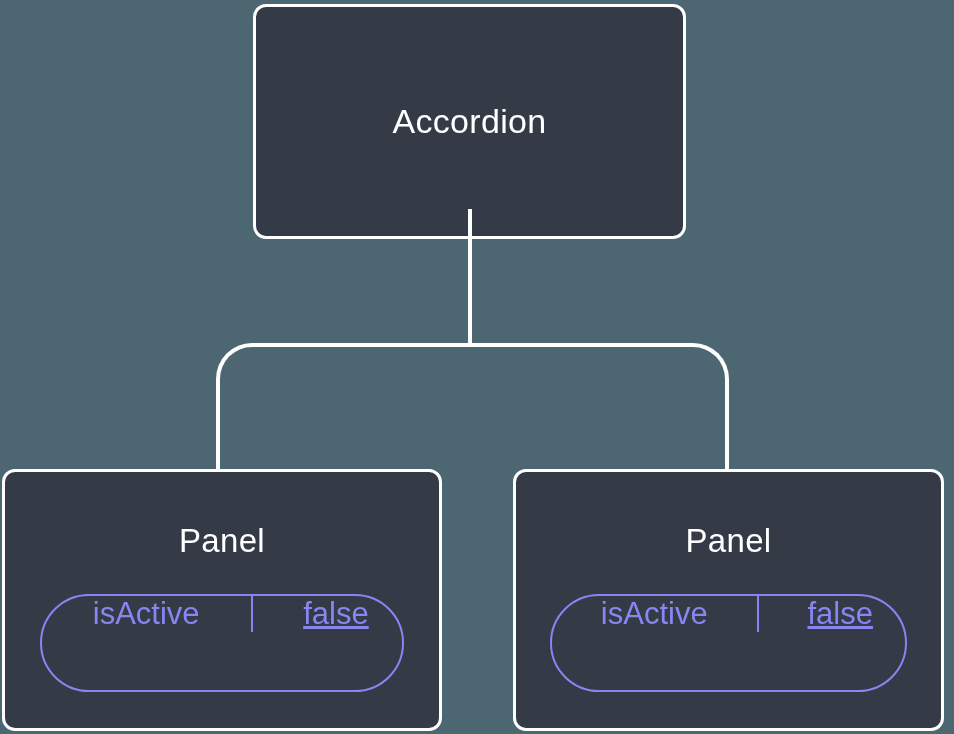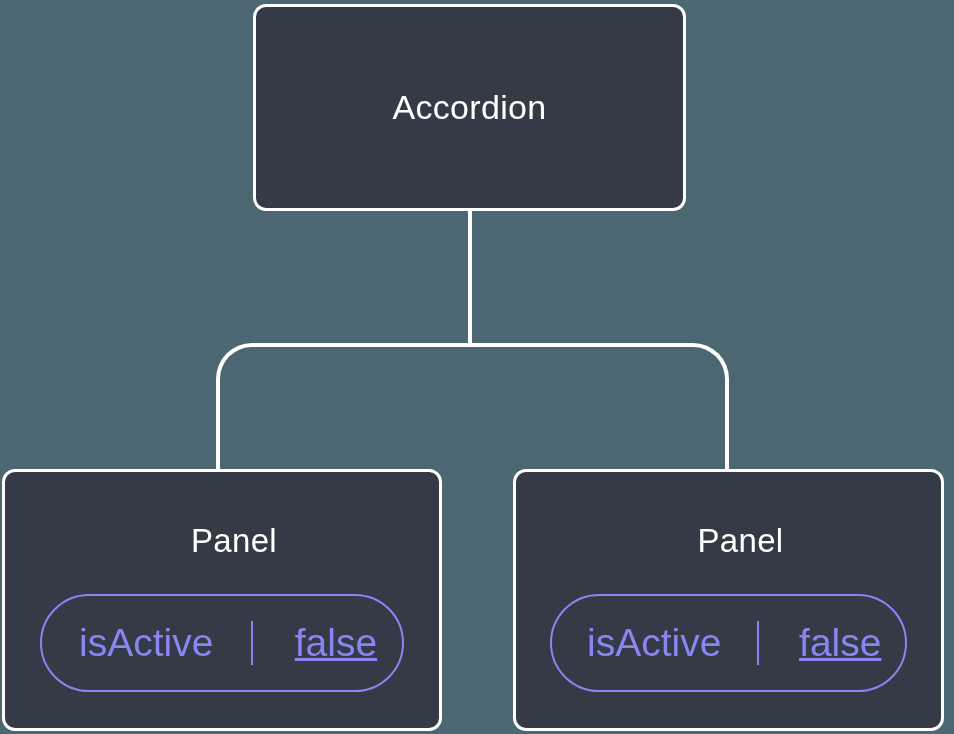--- a/index.html
+++ b/index.html
@@ -23,51 +23,51 @@
   }
   
   .node{
     position:absolute;
     background:var(--node-fill);
     border:3px solid var(--node-border);
     border-radius:13px;
     color:var(--node-text);
   }
   .node-root{
-    left:253px;top:4px;width:433px;height:207px;
+    left:253px;top:4px;width:433px;height:235px;
     display:flex;align-items:center;justify-content:center;
   }
   .node-root .node-label{
     font-size:34px;
     font-weight:500;
     letter-spacing:.3px;
   }
   .node-panel{
     top:469px;width:440px;height:262px;
   }
   .node-panel.left{left:2px;}
   .node-panel.right{left:513px;width:431px;}
   .panel-title{
     position:absolute;
-    left:12px;top:24px;width:100%;height:90px;
+    left:0;top:24px;width:100%;height:90px;
     display:flex;align-items:center;justify-content:center;
     font-size:33px;
     font-weight:500;
     letter-spacing:.3px;
   }
   
   .state-pill{
     position:absolute;
     left:8%;top:122px;width:84%;height:98px;
     border:2.5px solid var(--accent);
     border-radius:60px;
     display:flex;
-    align-items:center;
+    align-items:flex-start;
     color:var(--accent);
-    font-size:39px;
+    font-size:31px;
     gap:17px;
   }
   .state-cell{
     display:flex;align-items:center;justify-content:center;
   }
   .state-cell.key{
     width:58.5%;
     border-right:2.5px solid var(--accent);
   }
   .state-cell.value{

